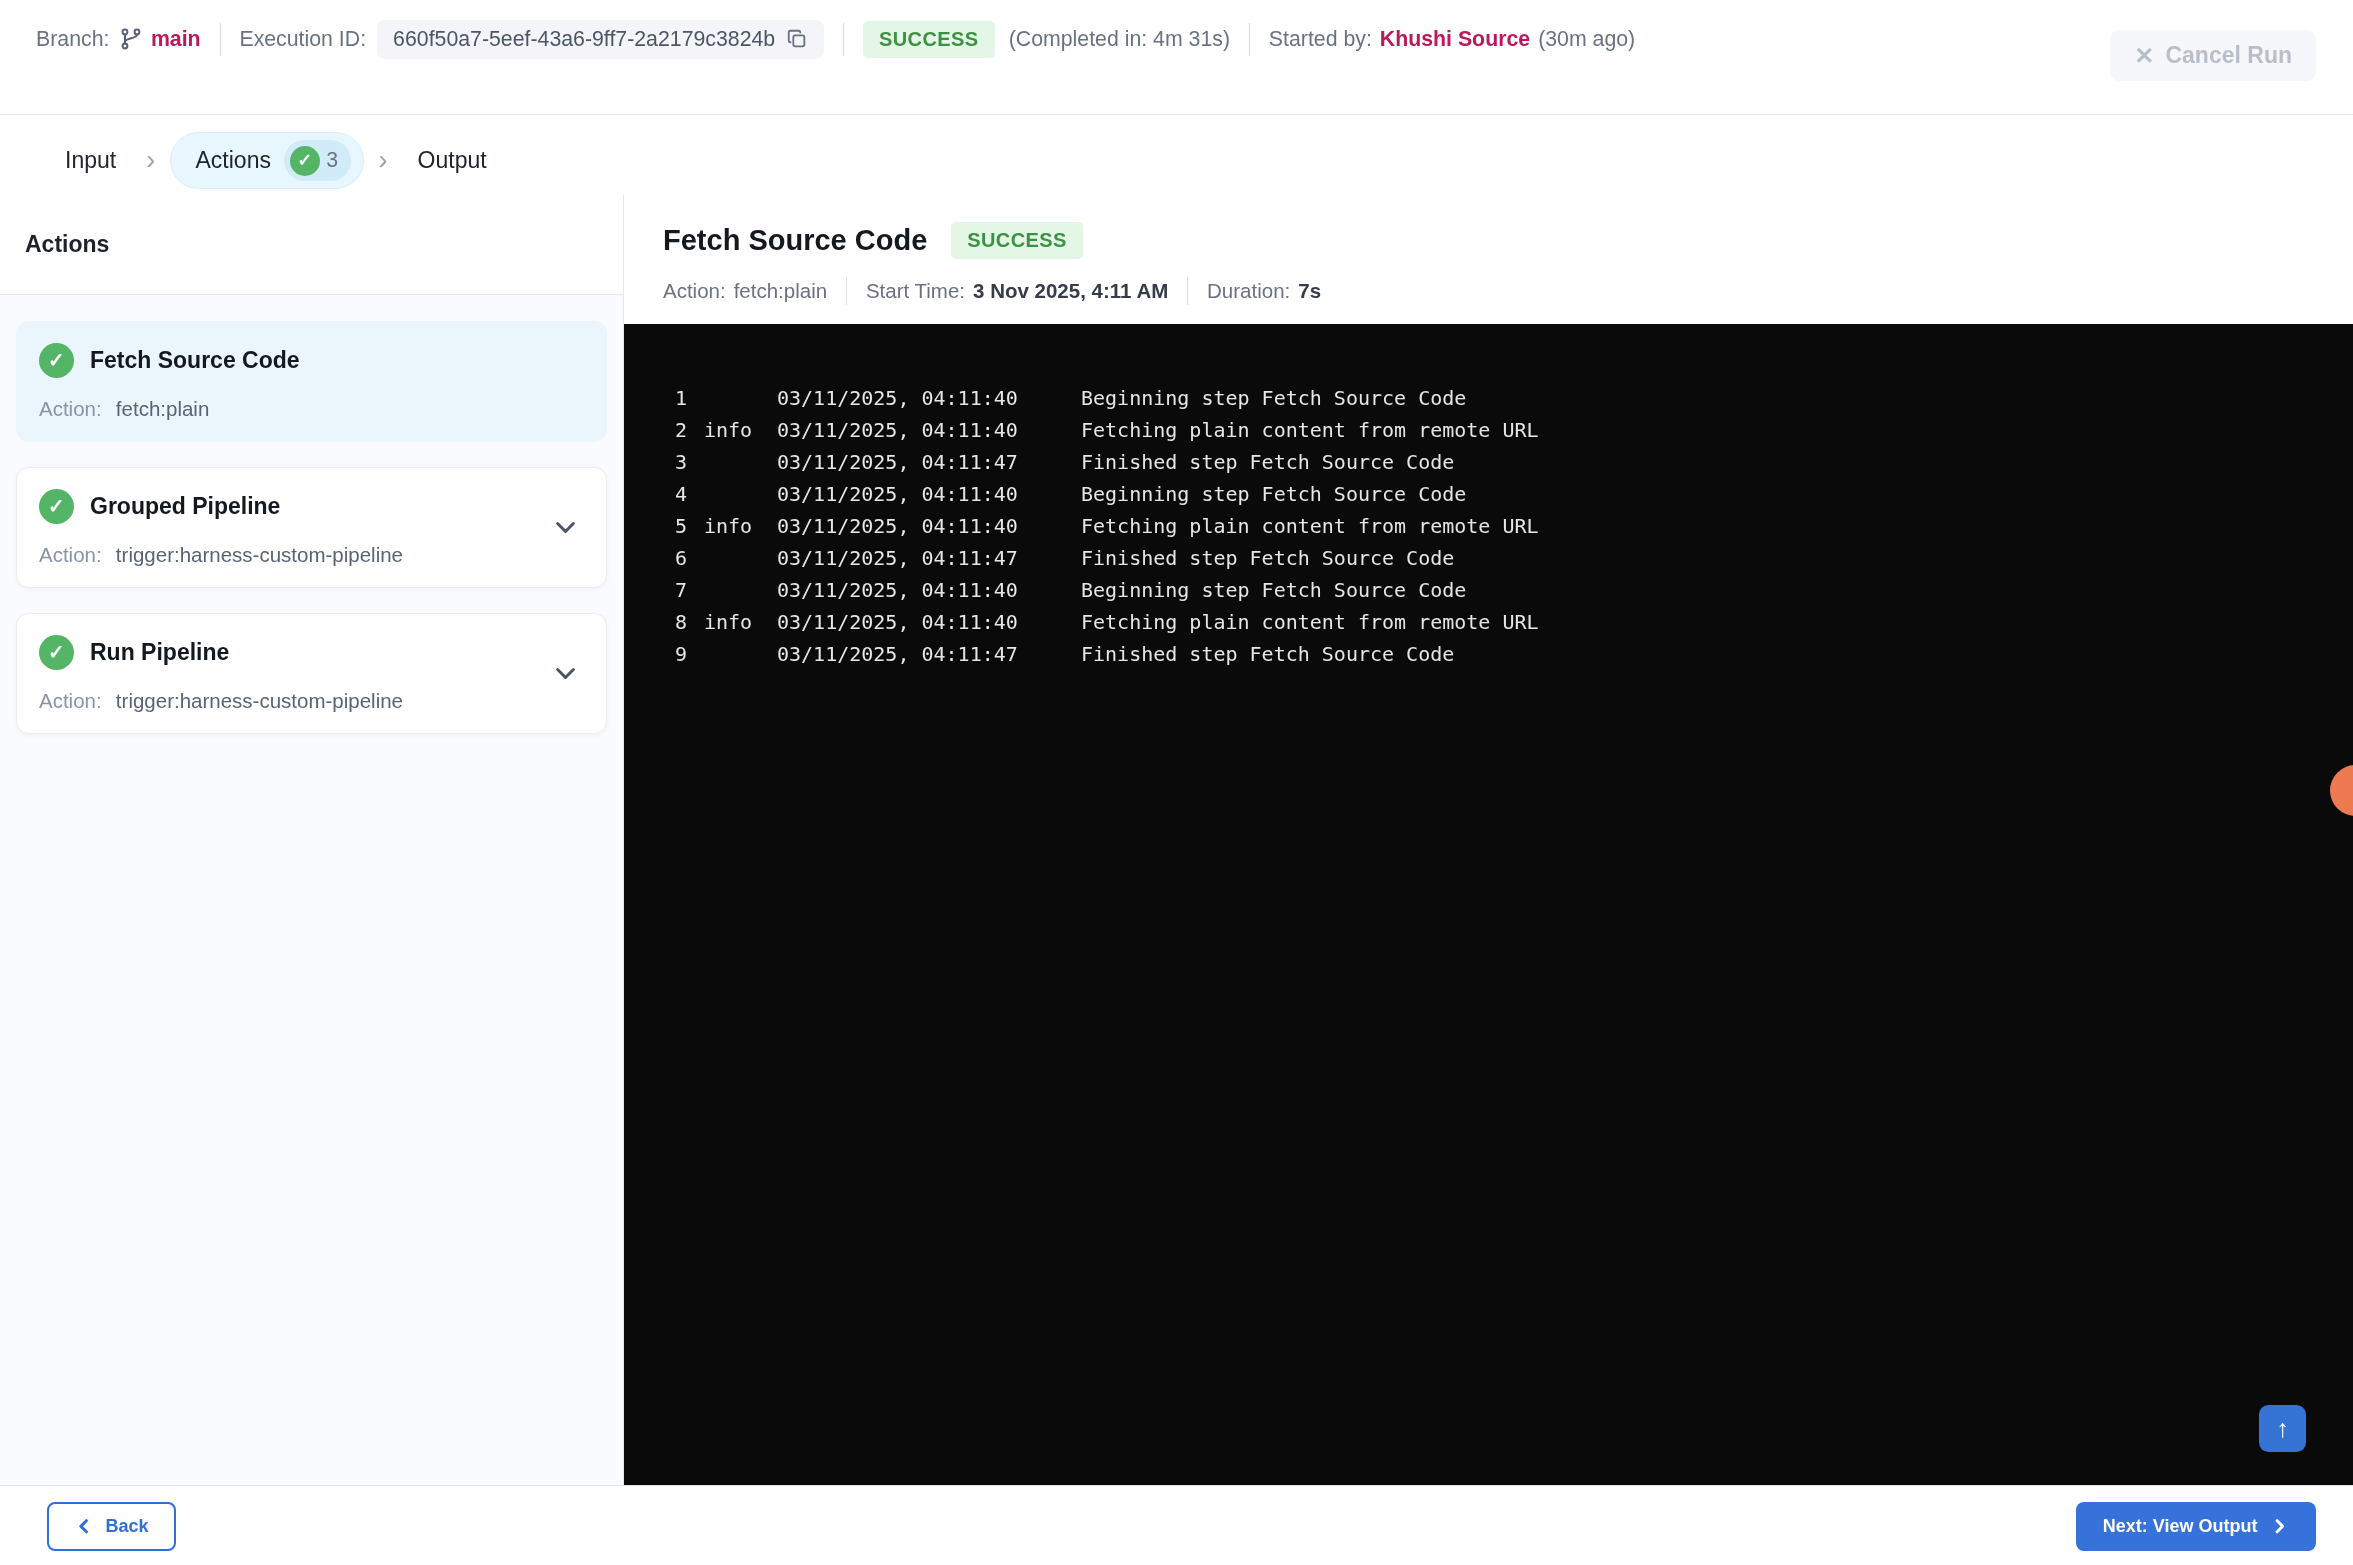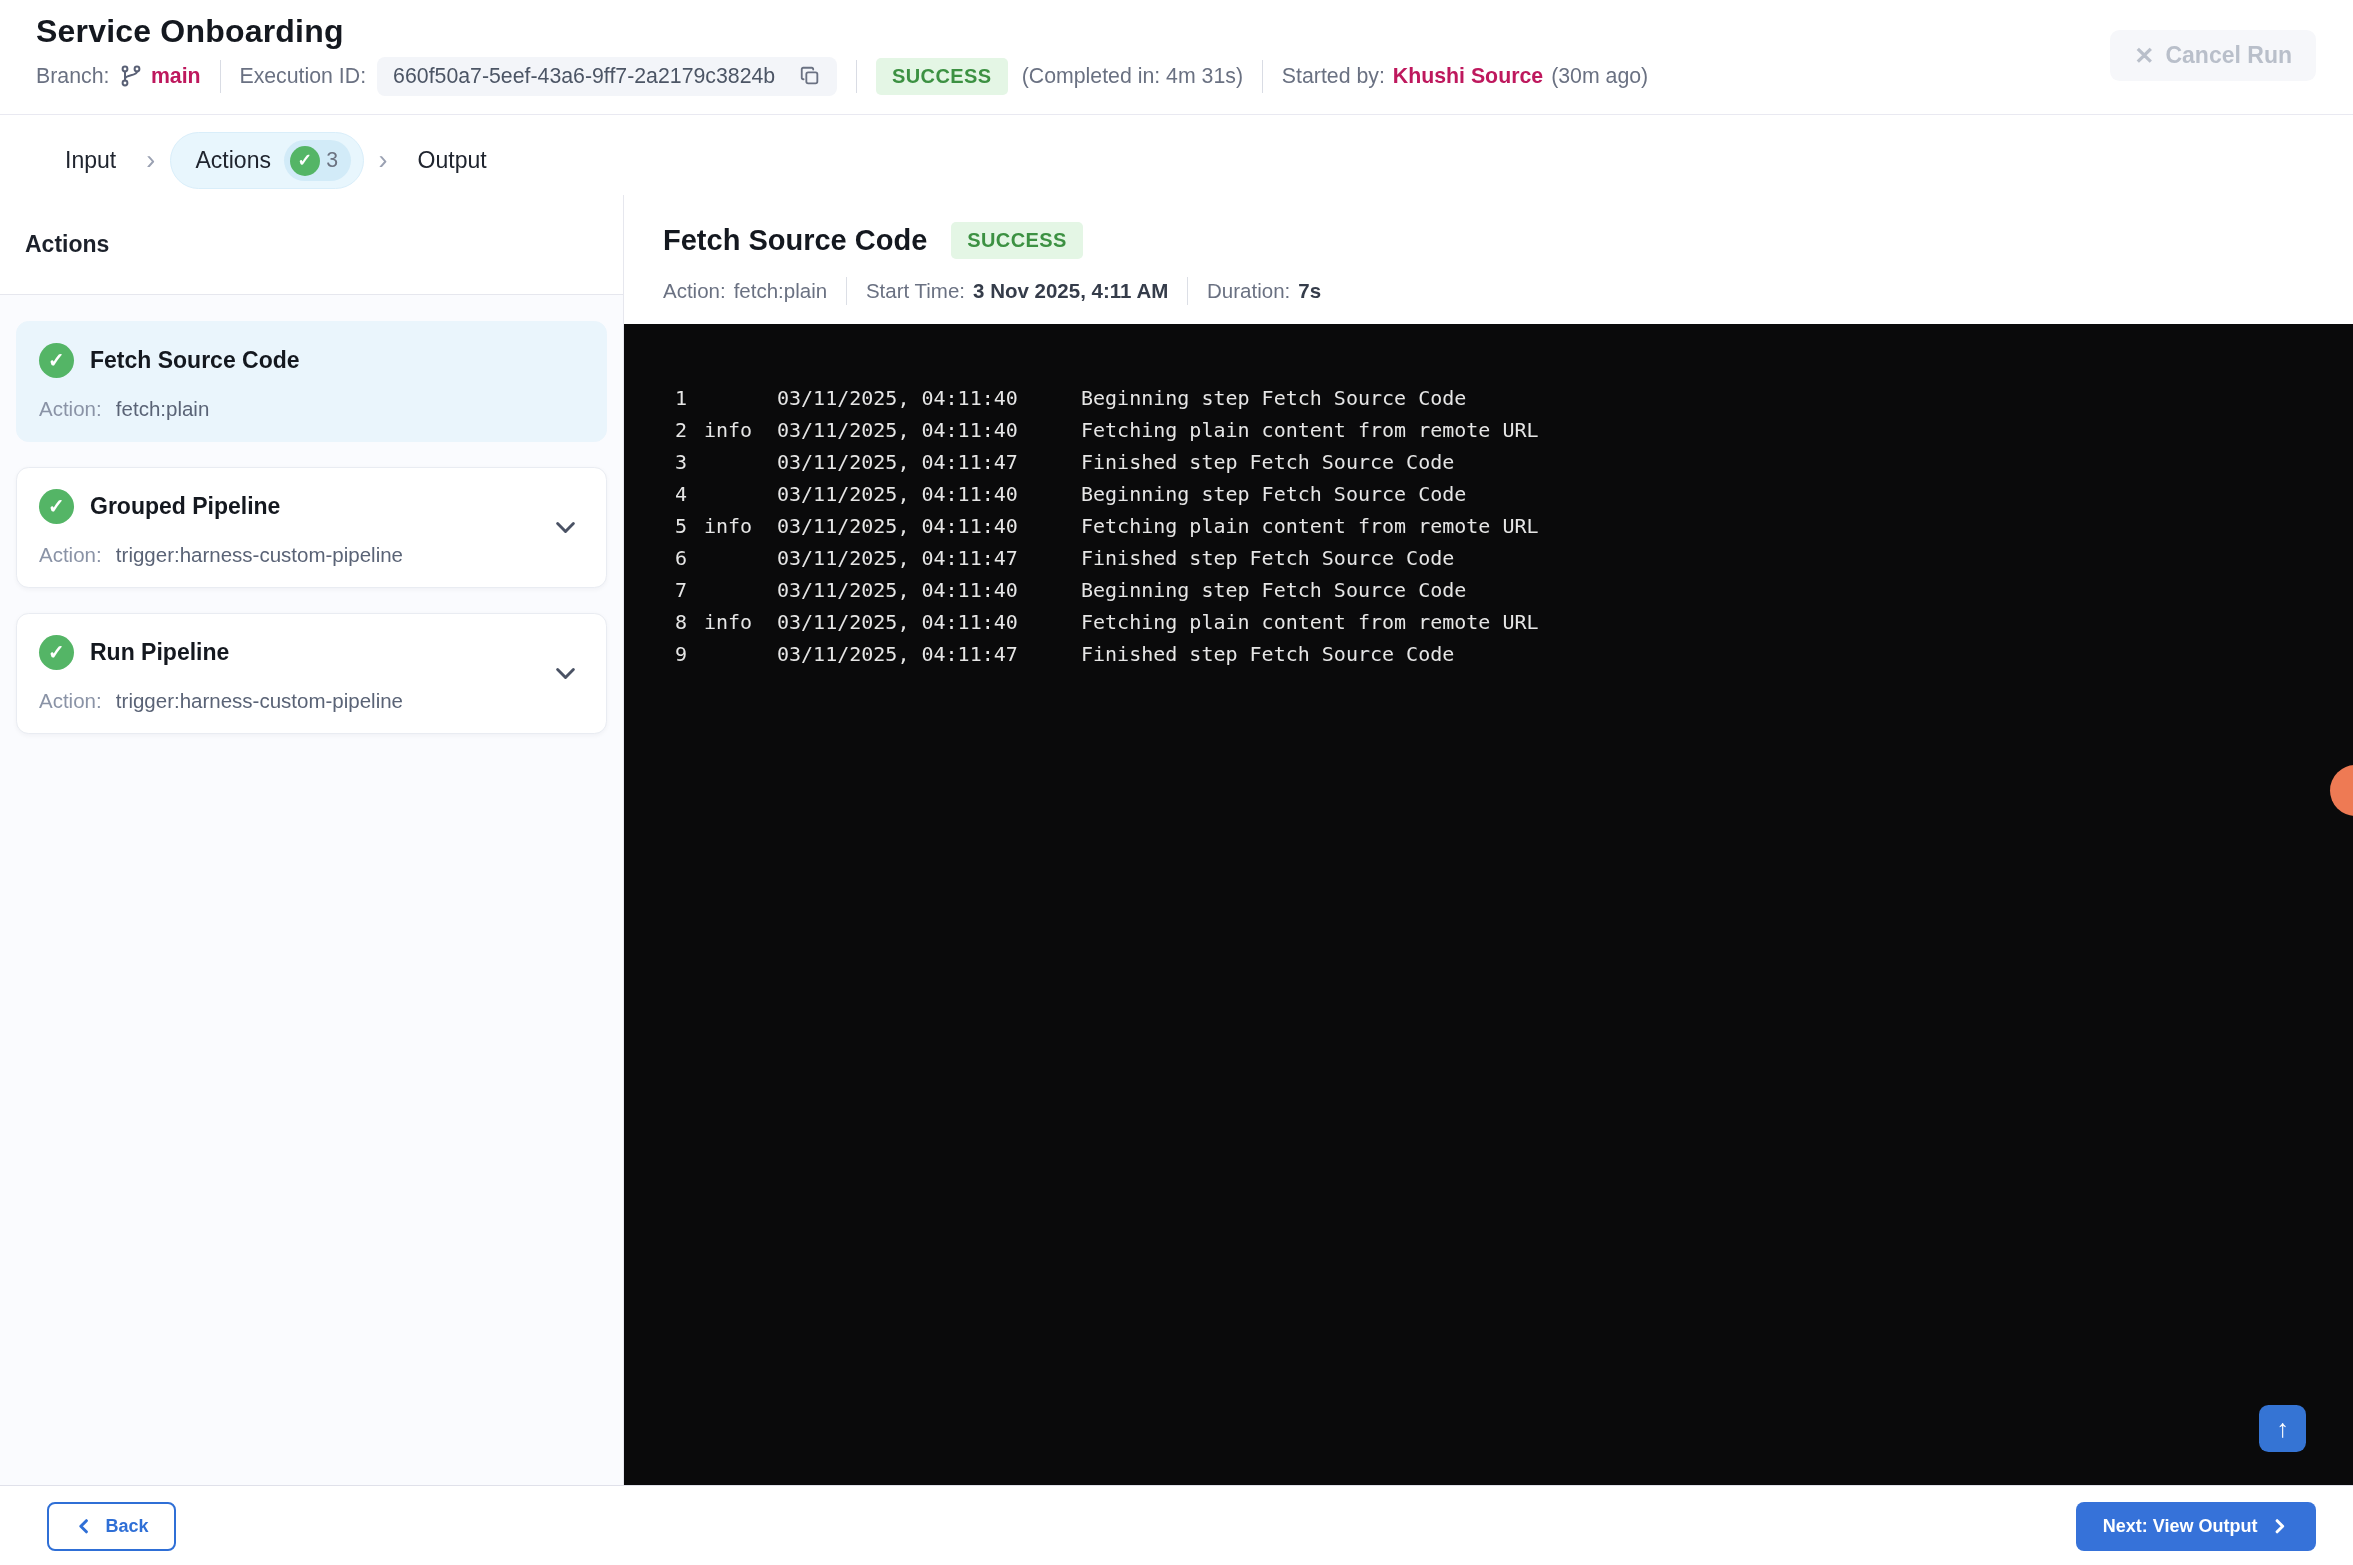--- a/index.html
+++ b/index.html
@@ -9,21 +9,21 @@
 
   
   .header { position:absolute; left:0; top:0; width:2354px; height:115px; background:#fff;
     border-bottom:0.8px solid #e9e9f1; padding:12.6px 38px 0 36px; }
   .page-title { font-size:32px; font-weight:700; color:#14181f; letter-spacing:0.2px; }
   .meta-row { display:flex; align-items:center; margin-top:7px; font-size:21.3px; color:#6a7182; }
   .meta-label { color:#6a7182; }
   .meta-strong { color:#be185d; font-weight:600; }
   .v-div { width:0.8px; height:33px; background:#d9dce4; margin:0 19px; flex:0 0 auto; }
   .branch-icon { width:24px; height:24px; margin:0 8px 0 9.5px; stroke:#596075; }
-  .exec-pill { display:flex; align-items:center; gap:24px; background:#f3f5f9; border-radius:8px;
+  .exec-pill { display:flex; align-items:center; gap:11px; background:#f3f5f9; border-radius:8px;
     padding:7.1px 16px; margin-left:11px; color:#4c5565; font-size:21.3px; }
   .copy-icon { width:22px; height:22px; stroke:#6a7182; cursor:pointer; }
   .badge-success { background:#e4f6e5; color:#3c9142; font-weight:700; font-size:20px;
     letter-spacing:0.4px; padding:7.1px 16px; border-radius:5px; }
   .hdr-gap { width:14.2px; flex:0 0 auto; }
   .cancel-btn { position:absolute; right:38px; top:30px; height:51px; display:flex; align-items:center;
     gap:11px; background:#f6f7fa; border:none; border-radius:9.5px; padding:0 24px;
     color:#b9bfca; font-size:23px; font-weight:600; font-family:inherit; }
   .cancel-x { font-size:24px; color:#b9bfca; }
 
@@ -101,21 +101,20 @@
     border-radius:50%; background:#ee7a54; }
 
   svg.icon { fill:none; stroke-linecap:round; stroke-linejoin:round; }
 </style>
 </head>
 <body>
 
 <div class="page">
 
   <div class="header">
-    <div class="page-title">Service Onboarding</div>
     <div class="meta-row">
       <span class="meta-label">Branch:</span>
       <svg class="branch-icon icon" viewBox="0 0 24 24" stroke-width="2">
         <circle cx="6" cy="5" r="2.4"></circle>
           <circle cx="6" cy="19" r="2.4"></circle>
           <circle cx="18" cy="5" r="2.4"></circle>
         <path d="M6 7.4v9.2"></path>
           <path d="M18 7.4c0 4.6-12 3-12 7.6"></path>
       </svg>
       <span class="meta-strong">main</span>

